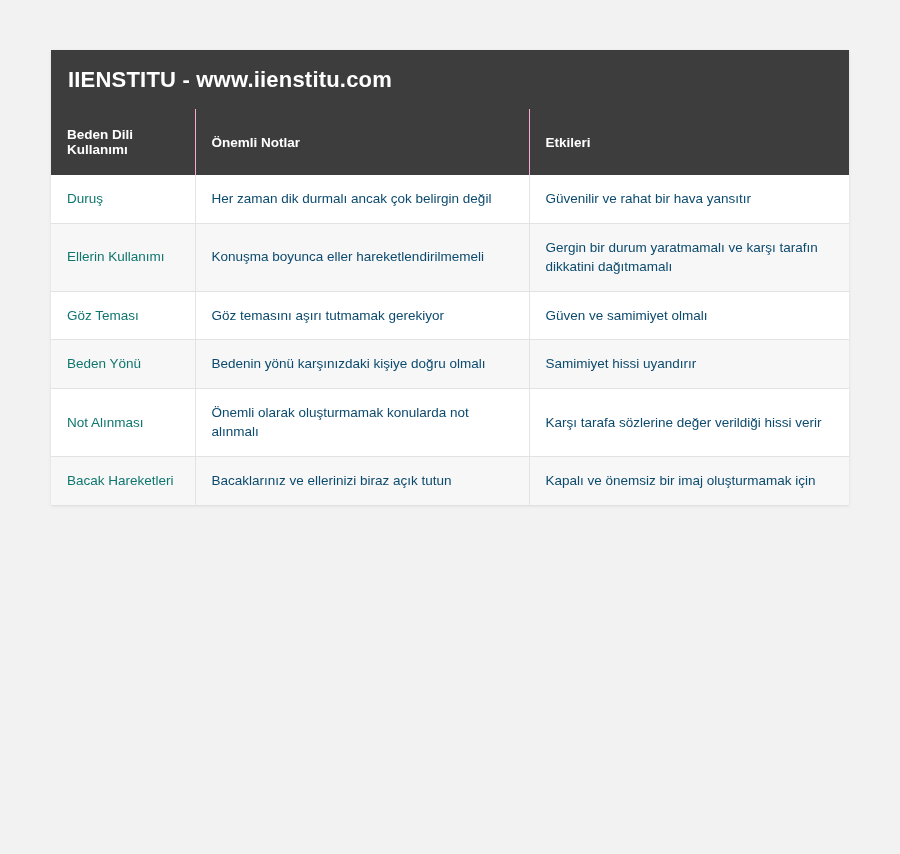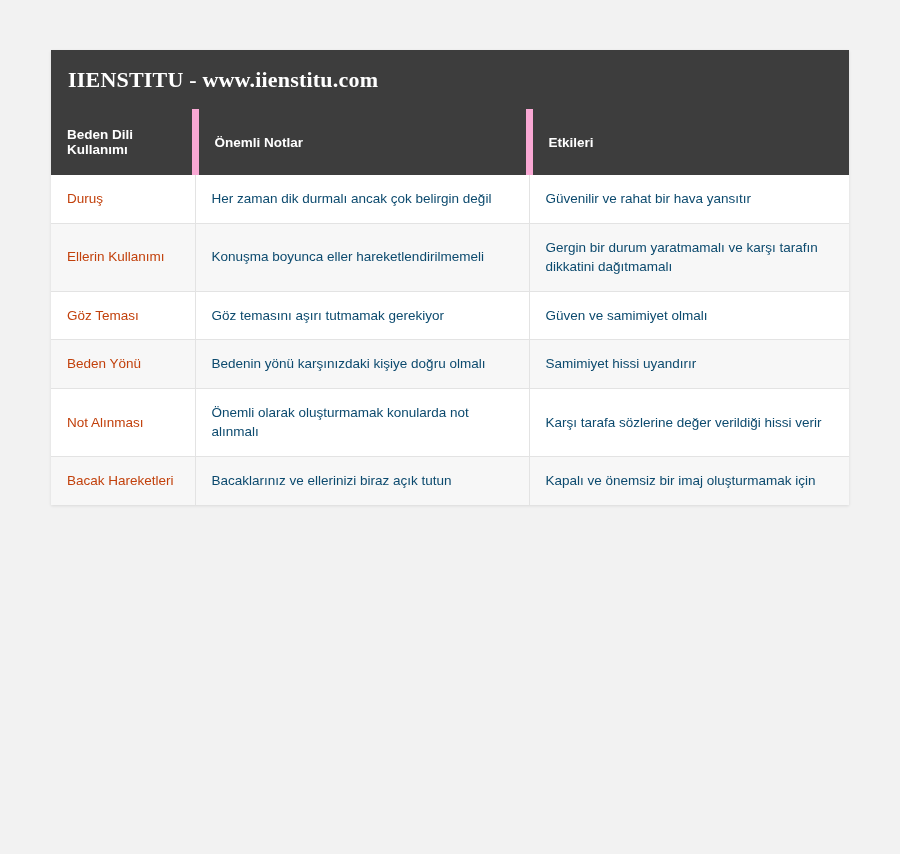--- a/index.html
+++ b/index.html
@@ -31,57 +31,56 @@
     display: flex;
     align-items: center;
     padding: 0 0 0 17px;
     box-sizing: border-box;
   }
   .title-bar .title {
     color: #ffffff;
     font-size: 22px;
     font-weight: bold;
     letter-spacing: 0.2px;
-    font-family: Liberation Serif, serif;
   }
   table {
     border-collapse: collapse;
     width: 100%;
     table-layout: fixed;
   }
   thead th {
     background: #3d3d3d;
     color: #ffffff;
     font-size: 13.5px;
     font-weight: bold;
     text-align: left;
     vertical-align: middle;
     padding: 14px 16px;
     height: 38px;
-    border-right: 7px solid #f9a8d4;
+    border-right: 1px solid #f9a8d4;
   }
   thead th:last-child { border-right: none; }
   col.c1 { width: 144px; }
   col.c2 { width: 334px; }
   col.c3 { width: 320px; }
 
   tbody td {
     font-size: 13.5px;
     color: #0c4a6e;
     padding: 14px 16px;
     vertical-align: middle;
     line-height: 1.45;
     border-right: 1px solid #e3e3e3;
     border-bottom: 1px solid #e3e3e3;
   }
   tbody td:last-child { border-right: none; }
   tbody tr:nth-child(odd) td { background: #ffffff; }
   tbody tr:nth-child(even) td { background: #f7f7f7; }
   tbody tr:last-child td { border-bottom: none; }
-  td.col-first { color: #c2410c; margin-left: 8px; }
+  td.col-first { color: #0f766e; margin-left: 8px; }
 </style>
 </head>
 <body>
 
 <div id="page">
   <div class="card">
 
     <div class="title-bar">
       <span class="title">IIENSTITU - www.iienstitu.com</span>
     </div>

